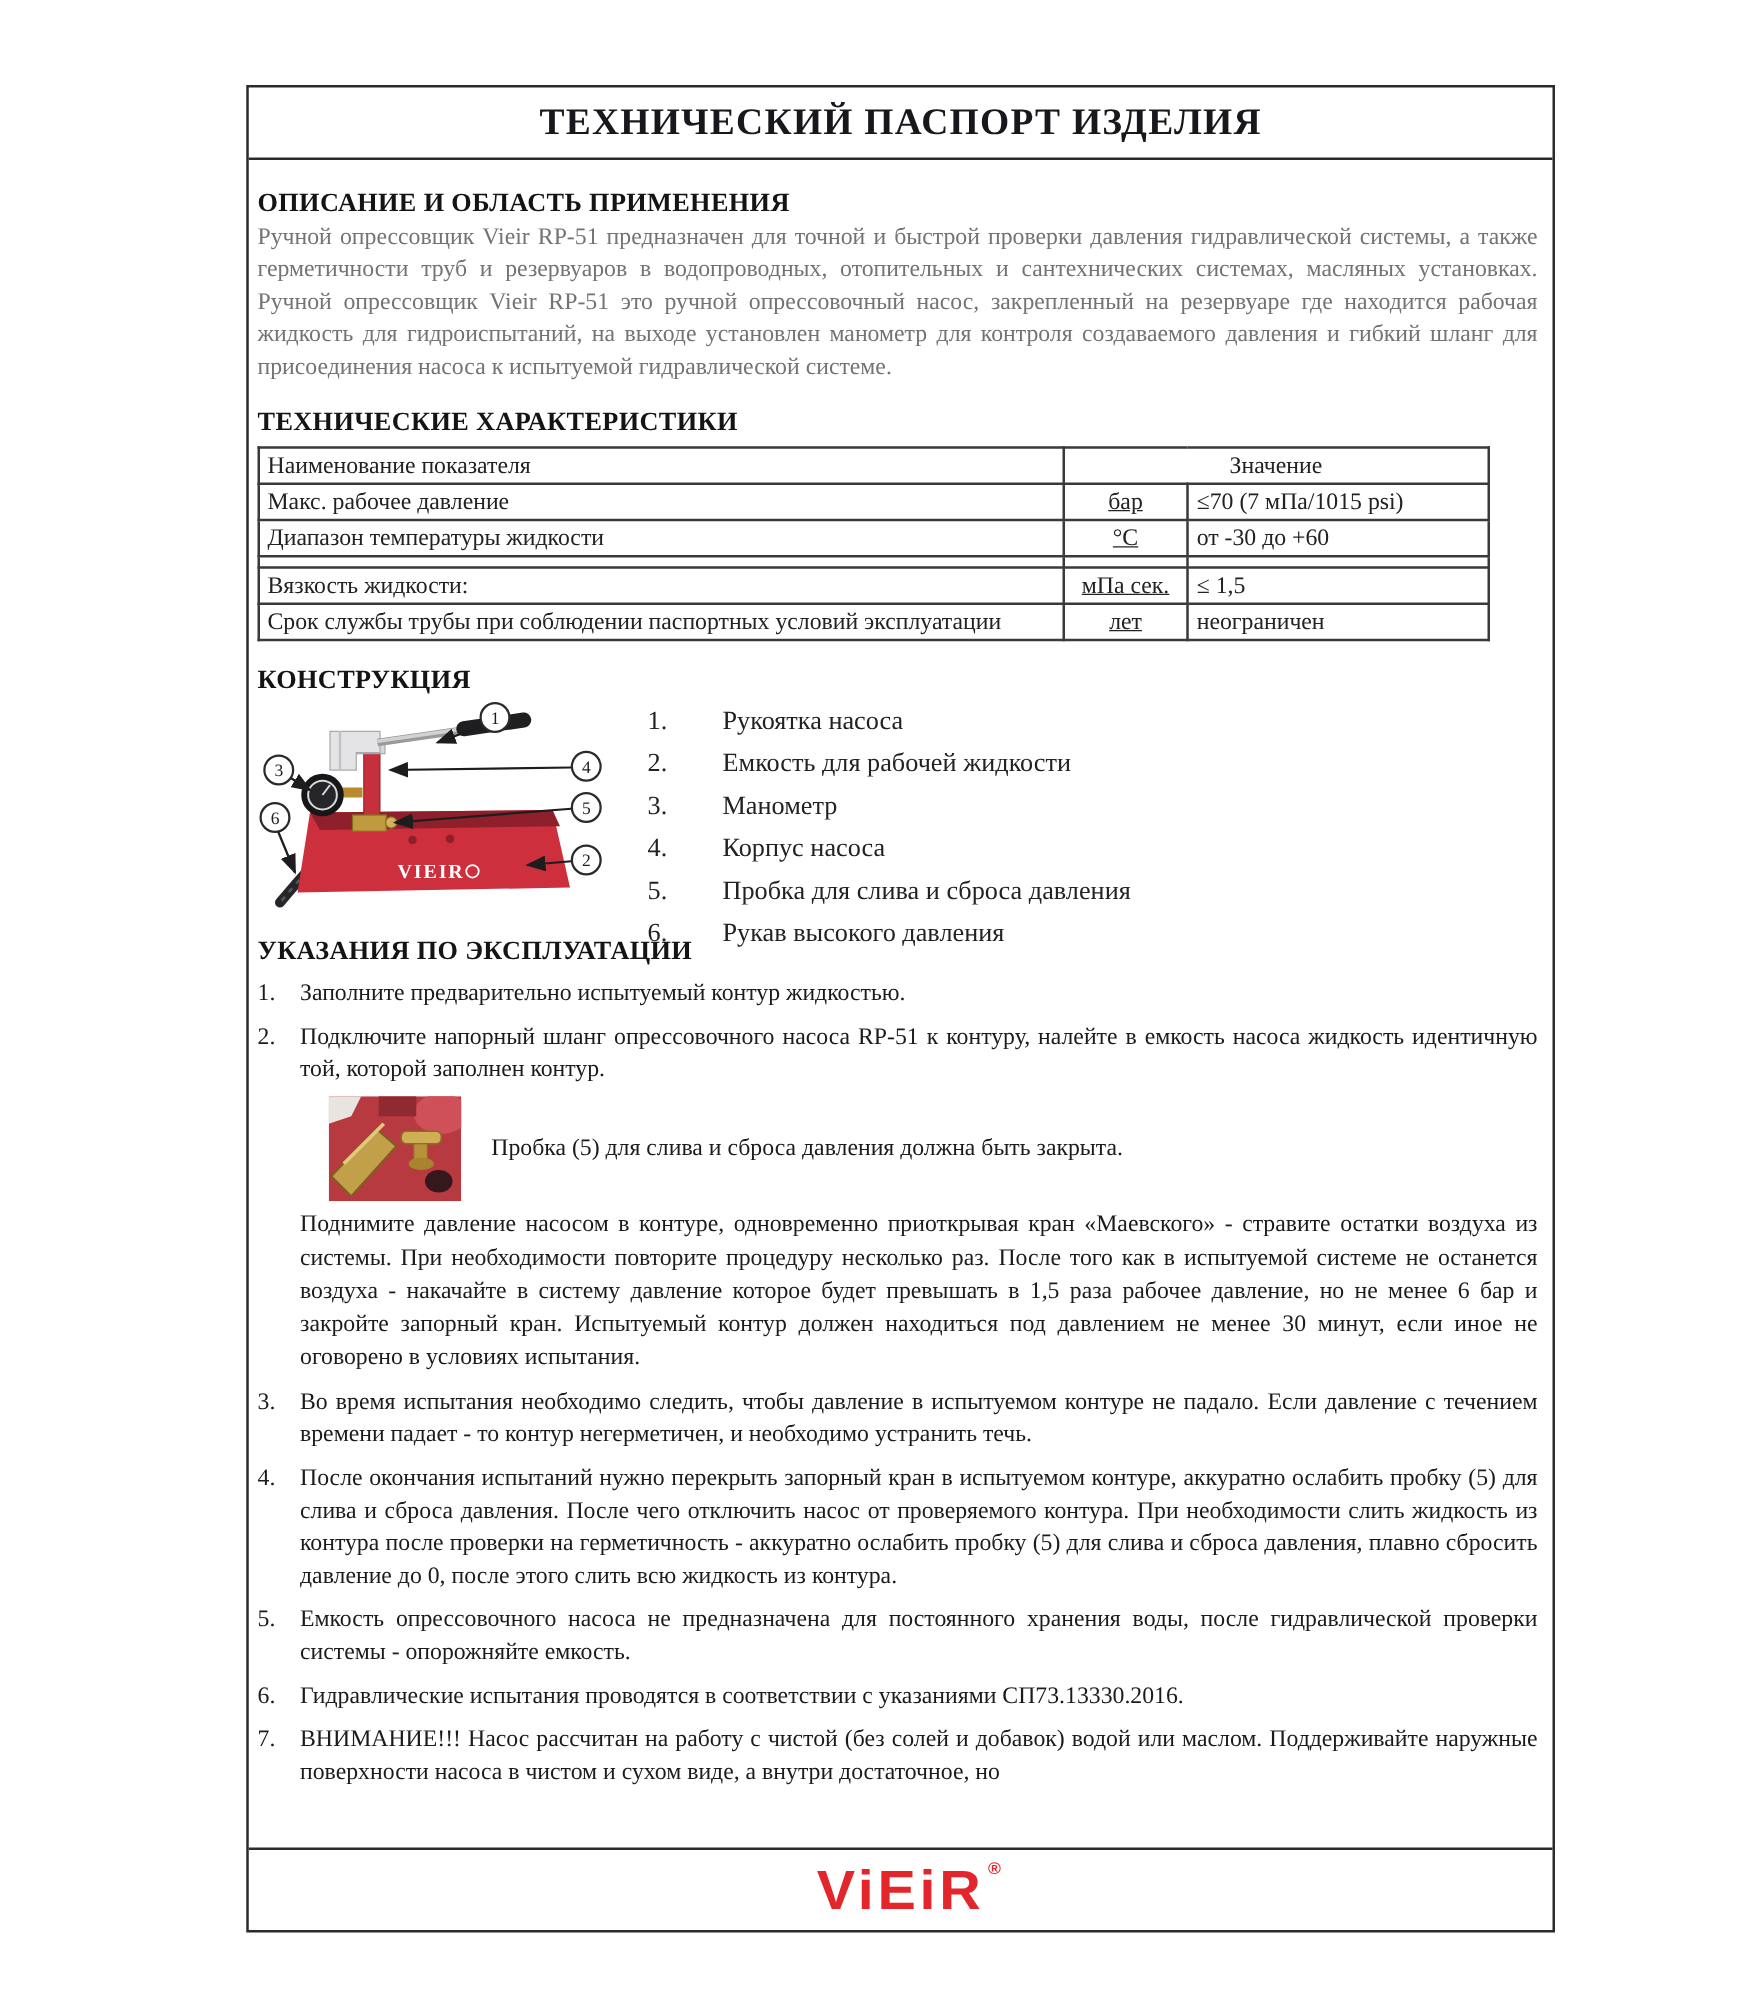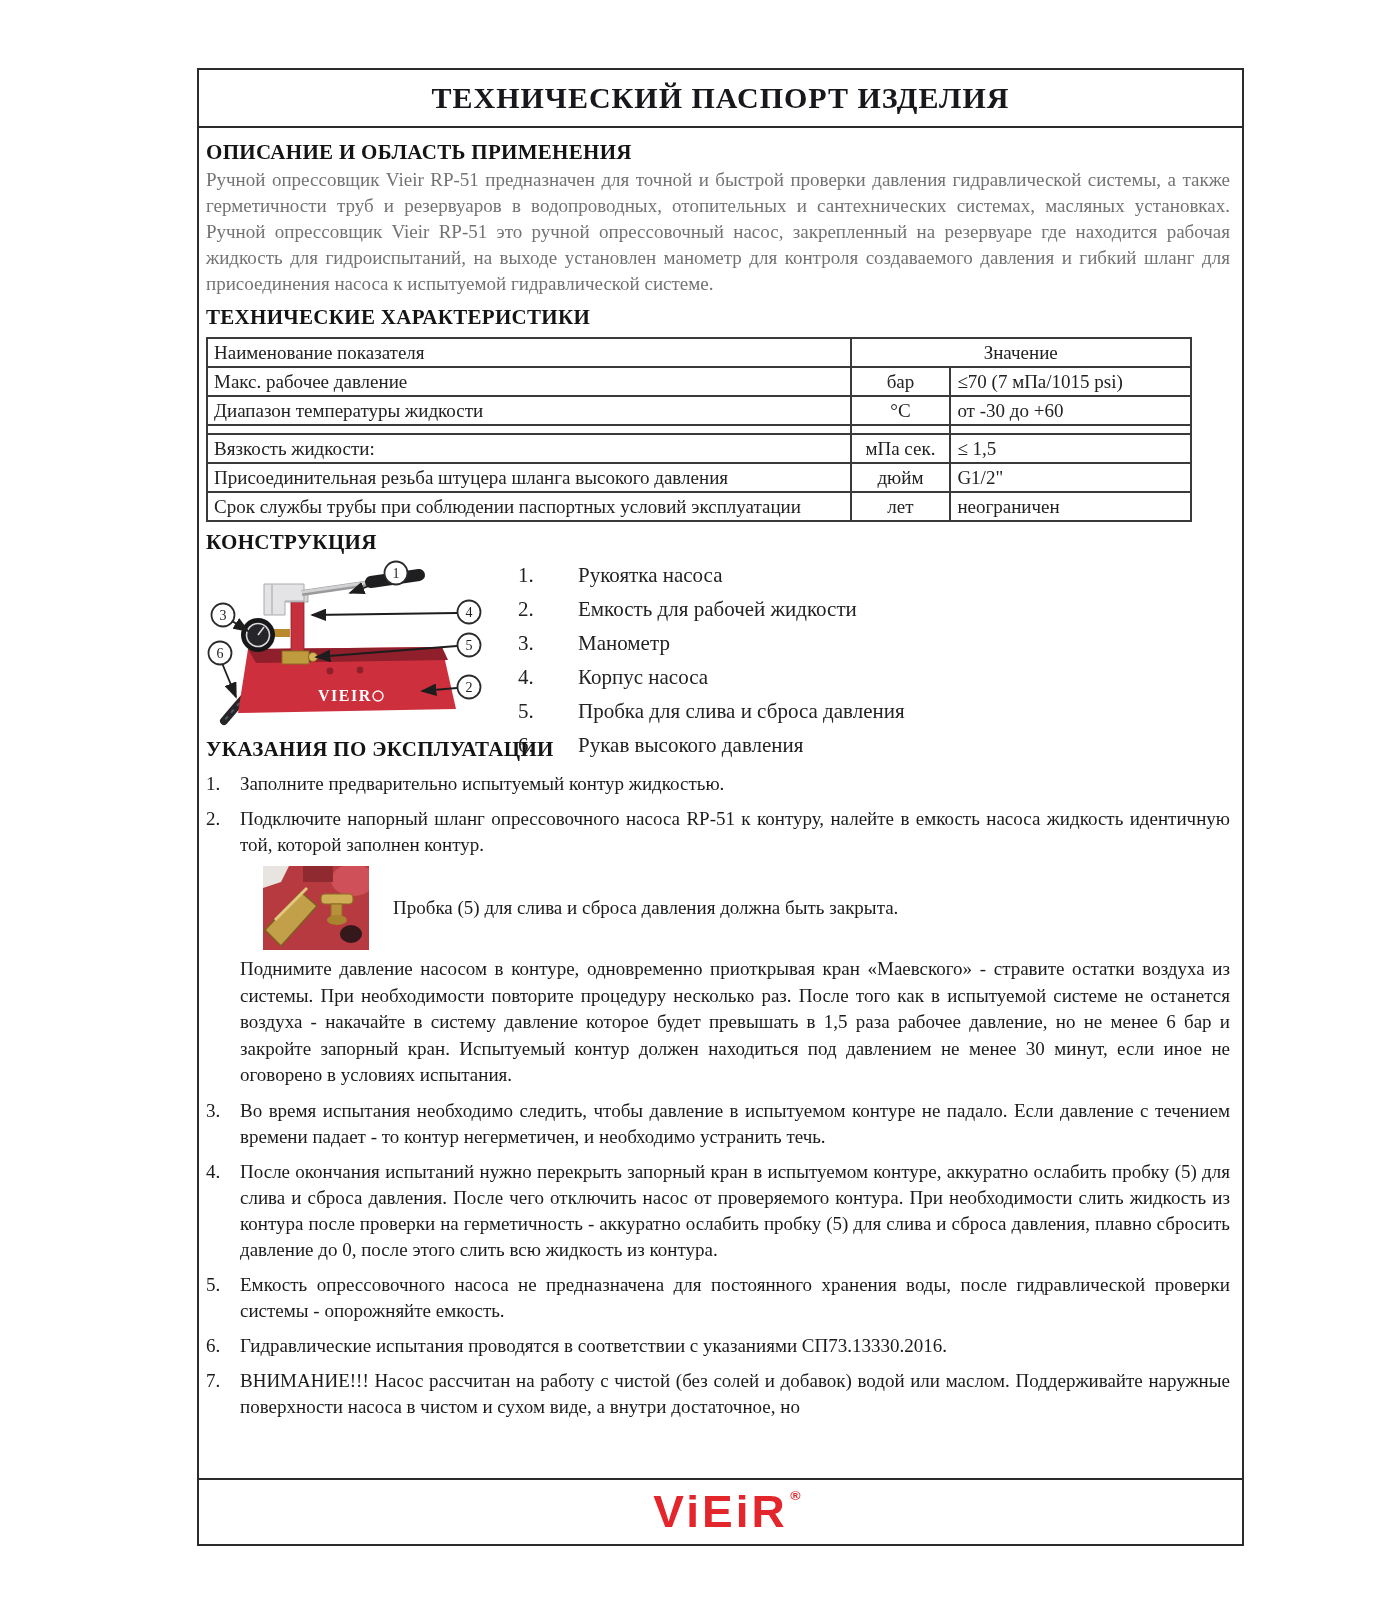--- a/index.html
+++ b/index.html
@@ -15,34 +15,34 @@
     display:flex; align-items:center; justify-content:center;
   }
   .title-bar h1 {
     font-size:30px; font-weight:bold; letter-spacing:1px; color:#17171c;
   }
   .content {
     height:1350px; overflow:hidden; padding:4px 12px 0 7px;
   }
   .sec-heading {
     font-size:21px; font-weight:bold; color:#141414;
-    letter-spacing:0.3px; margin:8px 0 2px 0;
+    letter-spacing:0.3px; margin:18px 0 2px 0;
   }
   .body-par {
     font-size:19px; line-height:26px; text-align:justify; color:#737373;
   }
 
   
   table.specs {
     width:986px; border-collapse:collapse; margin:7px 0 6px 0;
     font-size:19px; color:#222;border-radius:26px;
   }
   table.specs td { border:2px solid #3a3a3a; padding:2px 6px; height:29px; }
   td.c-name { width:645px; text-align:left; padding-left:8px; }
-  td.c-unit { width:100px; text-align:center; }
+  td.c-unit { width:100px; text-align:center;text-decoration:underline; }
   td.c-val  { width:241px; text-align:left; }
   tr.ph-row td { height:46px; vertical-align:middle; }
   tr.spacer td { height:9px; padding:0; }
 
   
   .construction-row { display:flex; margin:2px 0 2px 0; height:172px; }
   .fig-wrap { width:292px; flex:none; }
   ol.constr-list { list-style:none; margin:6px 0 0 8px; font-size:21px; color:#222; }
   ol.constr-list li { display:flex; margin-bottom:9px; }
   .c-num { width:72px; flex:none; padding-left:12px; }
@@ -106,25 +106,20 @@
       </tr>
       <tr class="spacer">
             <td></td>
             <td></td>
             <td></td>
           </tr>
       <tr>
         <td class="c-name">Вязкость жидкости:</td>
         <td class="c-unit">мПа сек.</td>
         <td class="c-val">≤ 1,5</td>
-      </tr>
-      <tr>
-        <td class="c-name">Присоединительная резьба штуцера шланга высокого давления</td>
-        <td class="c-unit">дюйм</td>
-        <td class="c-val">G1/2"</td>
       </tr>
       <tr>
         <td class="c-name">Срок службы трубы при соблюдении паспортных условий эксплуатации</td>
         <td class="c-unit">лет</td>
         <td class="c-val">неограничен</td>
       </tr>
     </tbody>
       </table>
 
     <div class="sec-heading">КОНСТРУКЦИЯ</div>

